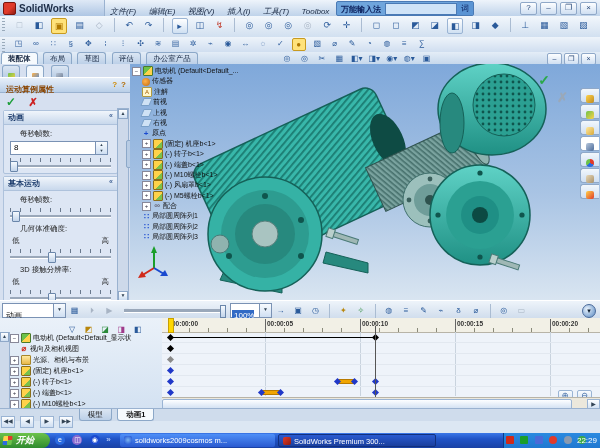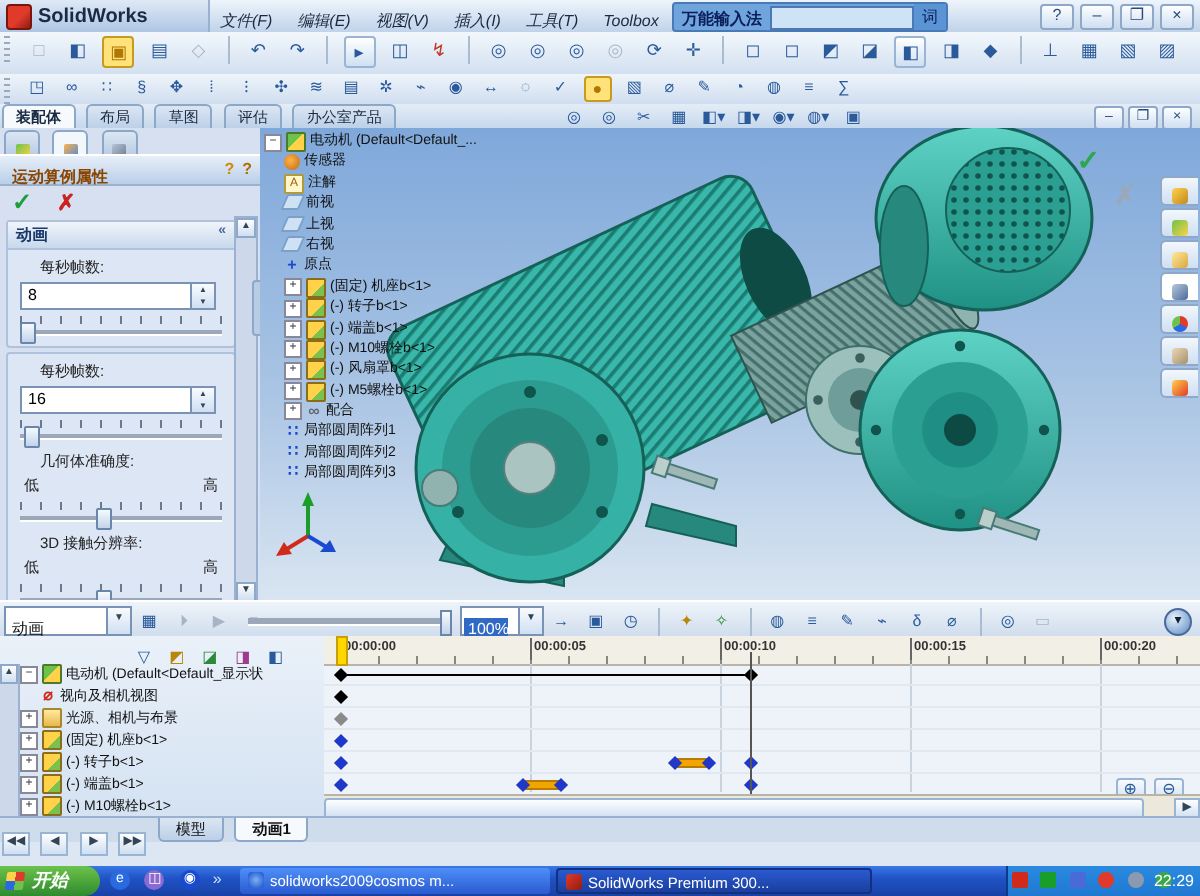--- a/index.html
+++ b/index.html
@@ -351,25 +351,25 @@
         <span class="spin">▲<br>▼</span>
       </div>
       <div class="slider">
         <div class="ticks"></div>
         <div class="track"></div>
         <div class="thumb" style="left:0;"></div>
       </div>
     </div>
 
     <div class="group" style="top:112px;height:136px;">
+      <div class="ghead">
+        <span>基本运动</span>
+        <span class="chev">«</span>
+      </div>
       <div class="glabel">每秒帧数:</div>
-      <div class="pm-input">
-        <input value="16" style="">
-        <span class="spin">▲<br>▼</span>
-      </div>
       <div class="slider">
         <div class="ticks"></div>
         <div class="track"></div>
         <div class="thumb" style="left:2px;"></div>
       </div>
       <div class="glabel">几何体准确度:</div>
       <div class="lowhigh">
         <span>低</span>
         <span>高</span>
       </div>

